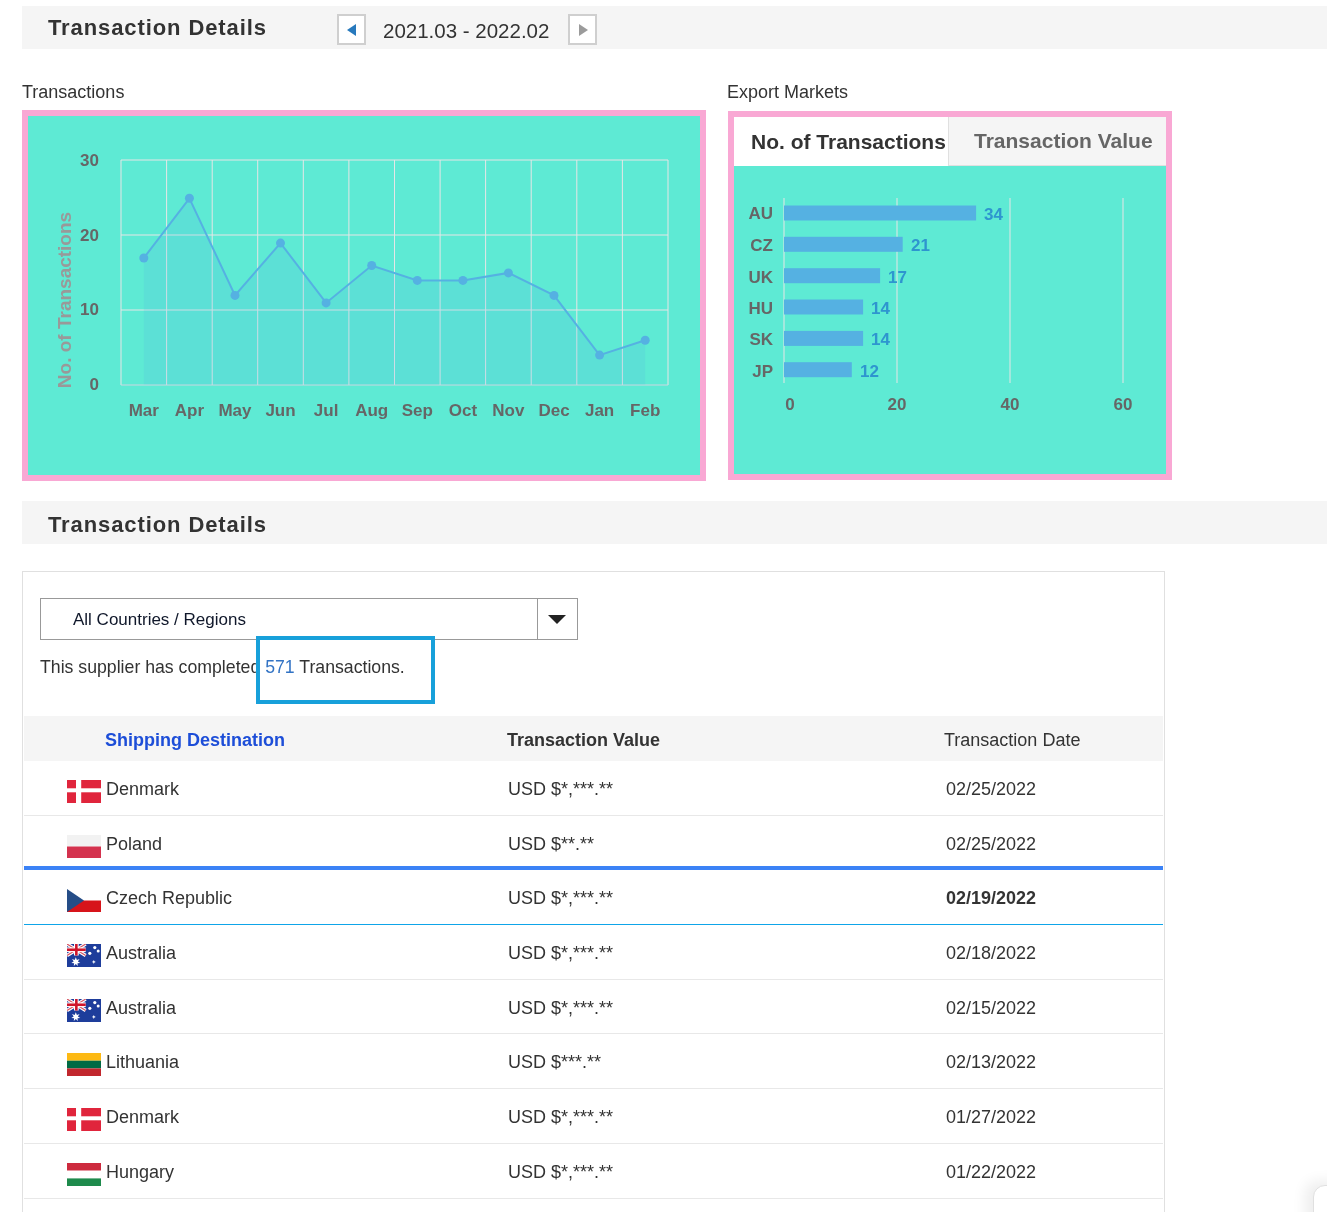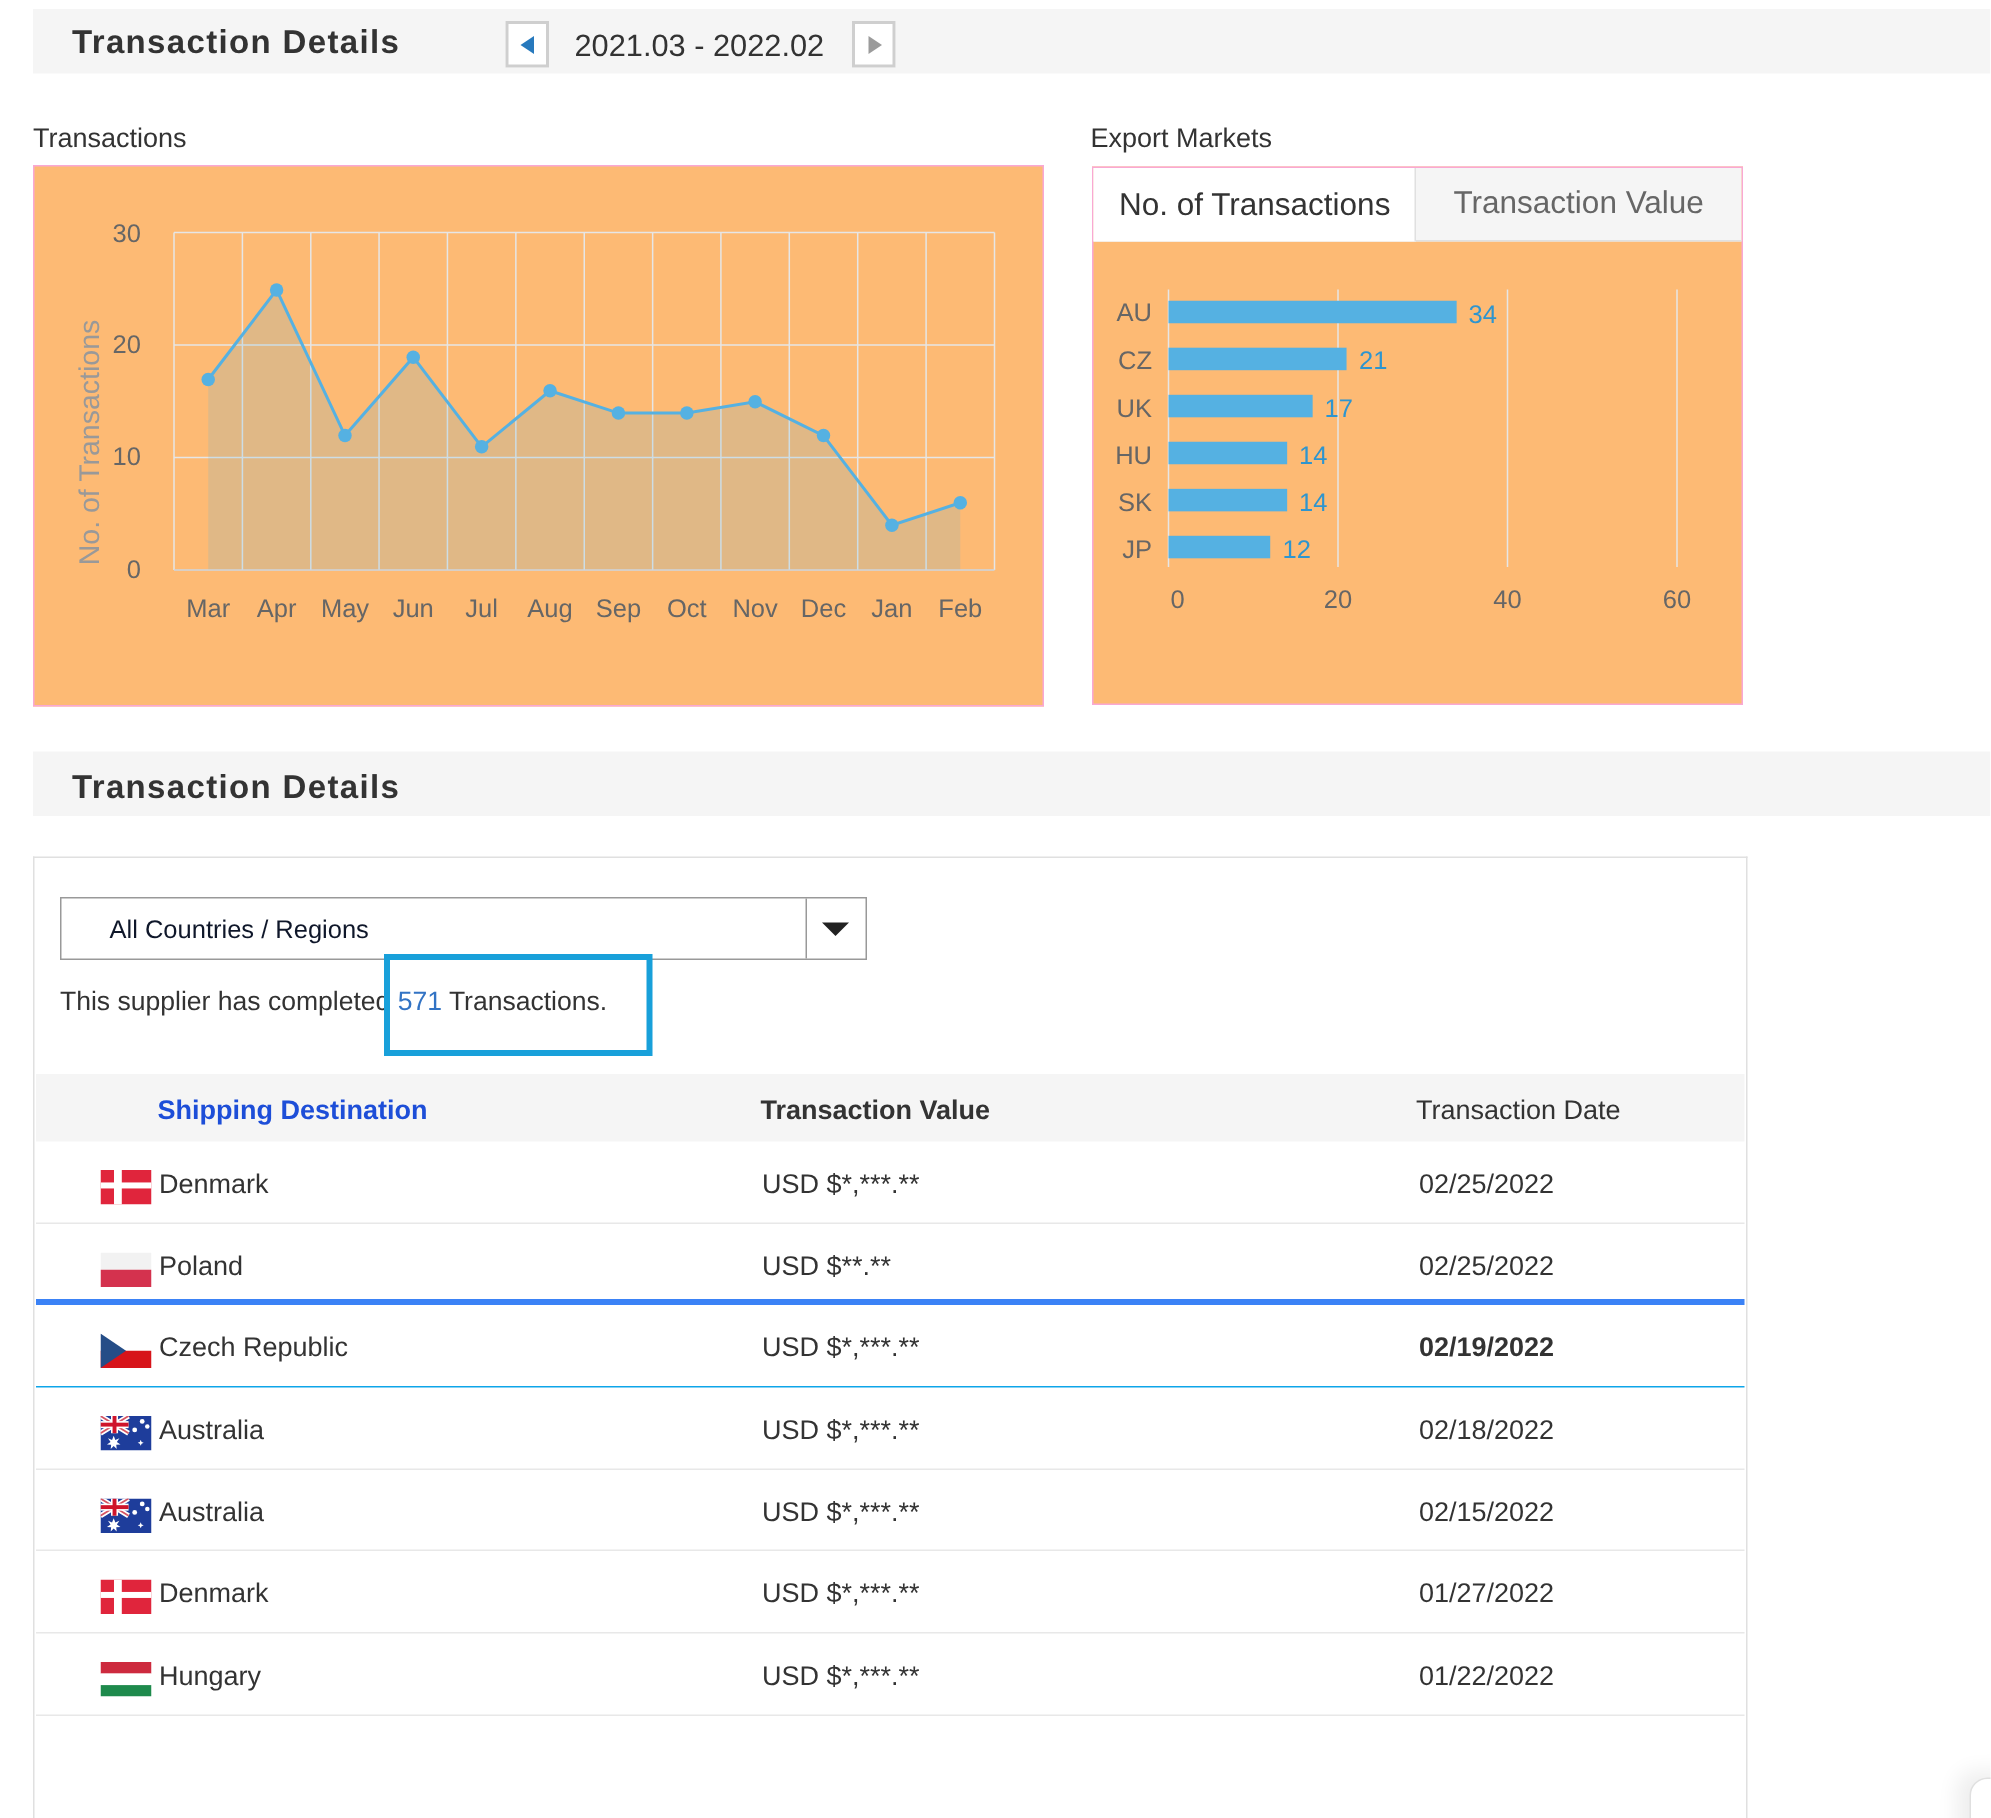--- a/index.html
+++ b/index.html
@@ -4,21 +4,21 @@
 <style>
   html,body{margin:0;padding:0;}
   body{width:1327px;height:1212px;position:relative;overflow:hidden;background:#fff;
        font-family:"Liberation Sans", sans-serif;}
   .abs{position:absolute;}
   .graybar{position:absolute;left:22px;right:0;height:43px;background:#f5f5f5;}
   .sectitle{font-size:22px;font-weight:bold;color:#333;letter-spacing:0.9px;}
   .navbtn{position:absolute;width:25px;height:27px;background:#fff;border:2px solid #cfcfcf;
           display:flex;align-items:center;justify-content:center;}
   .chartlabel{font-size:18px;color:#333;}
-  .panel{position:absolute;background:#fdba74;border:1px solid #f9a8d4;}
+  .panel{position:absolute;background:#5eead4;border:6px solid #f9a8d4;font-weight:bold;}
 </style>
 </head>
 <body>
 
 <div class="graybar" style="top:6px;"></div>
 <div class="abs sectitle" style="left:48px;top:15px;">Transaction Details</div>
 <div class="navbtn" style="left:337px;top:14px;">
   <svg width="12" height="14" viewBox="0 0 12 14">
       <polygon points="10,1 10,13 1,7" fill="#2779bd"></polygon>
     </svg>
@@ -244,20 +244,30 @@
               <circle cx="22.8" cy="9.3" r="1.6"></circle>
               <path d="M26.8,15.9 L27.4,17.3 L28.8,17.9 L27.4,18.5 L26.8,19.9 L26.2,18.5 L24.8,17.9 L26.2,17.3 Z"></path>
             </g>
           </svg></span>
     <span style="position:absolute;left:82px;top:18px;font-size:18px;color:#333;">Australia</span>
     <span style="position:absolute;left:484px;top:18px;font-size:18px;color:#333;">USD $*,***.**</span>
     <span style="position:absolute;left:922px;top:18px;font-size:18px;color:#333;">02/15/2022</span>
   </div>
       <div style="position:relative;height:54.7px;box-sizing:border-box;border-bottom:1px solid #e8e8e8;">
     <span style="position:absolute;left:43px;top:19px;"><svg width="34" height="23">
+            <rect width="34" height="7.7" fill="#fdb913"></rect>
+            <rect y="7.7" width="34" height="7.7" fill="#006a44"></rect>
+            <rect y="15.4" width="34" height="7.6" fill="#c1272d"></rect>
+          </svg></span>
+    <span style="position:absolute;left:82px;top:18px;font-size:18px;color:#333;">Lithuania</span>
+    <span style="position:absolute;left:484px;top:18px;font-size:18px;color:#333;">USD $***.**</span>
+    <span style="position:absolute;left:922px;top:18px;font-size:18px;color:#333;">02/13/2022</span>
+  </div>
+      <div style="position:relative;height:54.7px;box-sizing:border-box;border-bottom:1px solid #e8e8e8;">
+    <span style="position:absolute;left:43px;top:19px;"><svg width="34" height="23">
             <rect width="34" height="23" fill="#e0253c"></rect>
             <rect x="9" y="0" width="5.2" height="23" fill="#fff"></rect>
             <rect x="0" y="8.3" width="34" height="4" fill="#fff"></rect>
           </svg></span>
     <span style="position:absolute;left:82px;top:18px;font-size:18px;color:#333;">Denmark</span>
     <span style="position:absolute;left:484px;top:18px;font-size:18px;color:#333;">USD $*,***.**</span>
     <span style="position:absolute;left:922px;top:18px;font-size:18px;color:#333;">01/27/2022</span>
   </div>
       <div style="position:relative;height:54.7px;box-sizing:border-box;border-bottom:1px solid #e8e8e8;">
     <span style="position:absolute;left:43px;top:19px;"><svg width="34" height="23">

